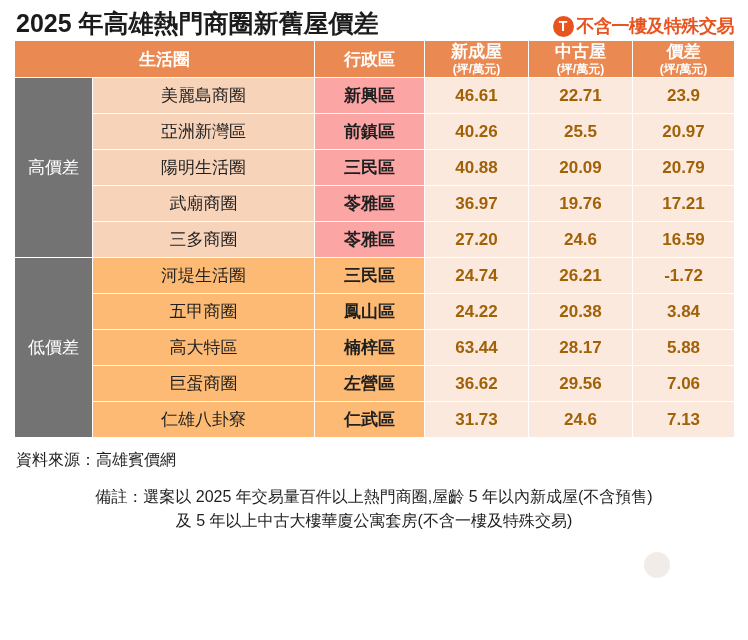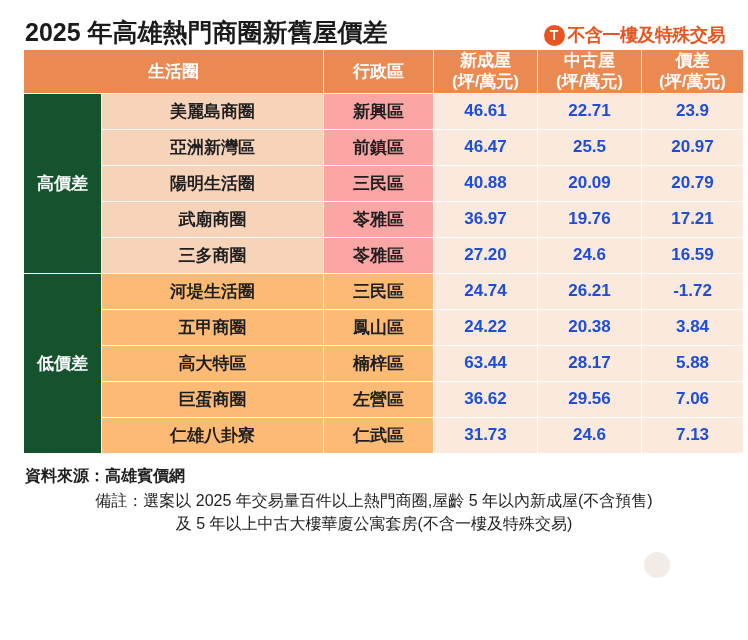--- a/index.html
+++ b/index.html
@@ -12,21 +12,21 @@
     background: #ffffff;
     font-family: "Liberation Sans", sans-serif;
     color: #2b2b2b;
     overflow: hidden;
   }
   .page {
     position: relative;
     width: 748px;
     height: 640px;
     box-sizing: border-box;
-    padding: 9px;
+    padding: 0;
   }
 
   
   .title-row {
     display: flex;
     align-items: flex-end;
     justify-content: space-between;
     padding: 6px 14px 2px 16px;
     height: 40px;
     box-sizing: border-box;
@@ -93,68 +93,68 @@
   thead th {
     background: #ea8a52;
     color: #ffffff;
     font-weight: bold;
     font-size: 19px;
     height: 78px;
     line-height: 1.25;
   }
   thead th .unit {
     display: block;
-    font-size: 17px;
+    font-size: 12px;
     font-weight: bold;
   }
 
   td.group-cell {
-    background: #14532d;
+    background: #737373;
     color: #ffffff;
-    font-weight: bold;
+    font-weight: normal;
     font-size: 19px;
   }
   td.name-cell {
     background: #f7d3ba;
     color: #1f1f1f;
-    font-weight: bold;
+    font-weight: normal;
     font-size: 19px;
     padding-right: 16px;
     text-align: right;
   }
   td.dist-cell {
     background: #fca5a5;
     color: #1f1f1f;
     font-weight: bold;
     font-size: 19px;
   }
   td.num-cell {
     background: #fbe9dd;
-    color: #1d4ed8;
+    color: #a16207;
     font-weight: bold;
     font-size: 19px;
   }
   tr.band-b td.name-cell,
   tr.band-b td.dist-cell {
     background: #fdba74;
   }
   tr.band-b td.num-cell {
     background: #fbe9dd;
   }
 
   
   .notes {
     padding: 10px 16px 0 16px;
     font-size: 16px;
     color: #1f1f1f;
     line-height: 1.45;
   }
   .notes .src {
-    font-weight: bold;
-    margin-bottom: 2px;
+    font-weight: normal;
+    margin-bottom: 14px;
   }
   .notes .remark {
     font-weight: normal;
     text-align: center;
   }
   .watermark {
     position: absolute;
     right: 78px;
     bottom: 62px;
     width: 26px;
@@ -215,21 +215,21 @@
           <td class="group-cell" rowspan="5">高價差</td>
           <td class="name-cell">美麗島商圈</td>
           <td class="dist-cell">新興區</td>
           <td class="num-cell">46.61</td>
           <td class="num-cell">22.71</td>
           <td class="num-cell">23.9</td>
         </tr>
         <tr class="band-a">
           <td class="name-cell">亞洲新灣區</td>
           <td class="dist-cell">前鎮區</td>
-          <td class="num-cell">46.47</td>
+          <td class="num-cell">40.26</td>
           <td class="num-cell">25.5</td>
           <td class="num-cell">20.97</td>
         </tr>
         <tr class="band-a">
           <td class="name-cell">陽明生活圈</td>
           <td class="dist-cell">三民區</td>
           <td class="num-cell">40.88</td>
           <td class="num-cell">20.09</td>
           <td class="num-cell">20.79</td>
         </tr>

